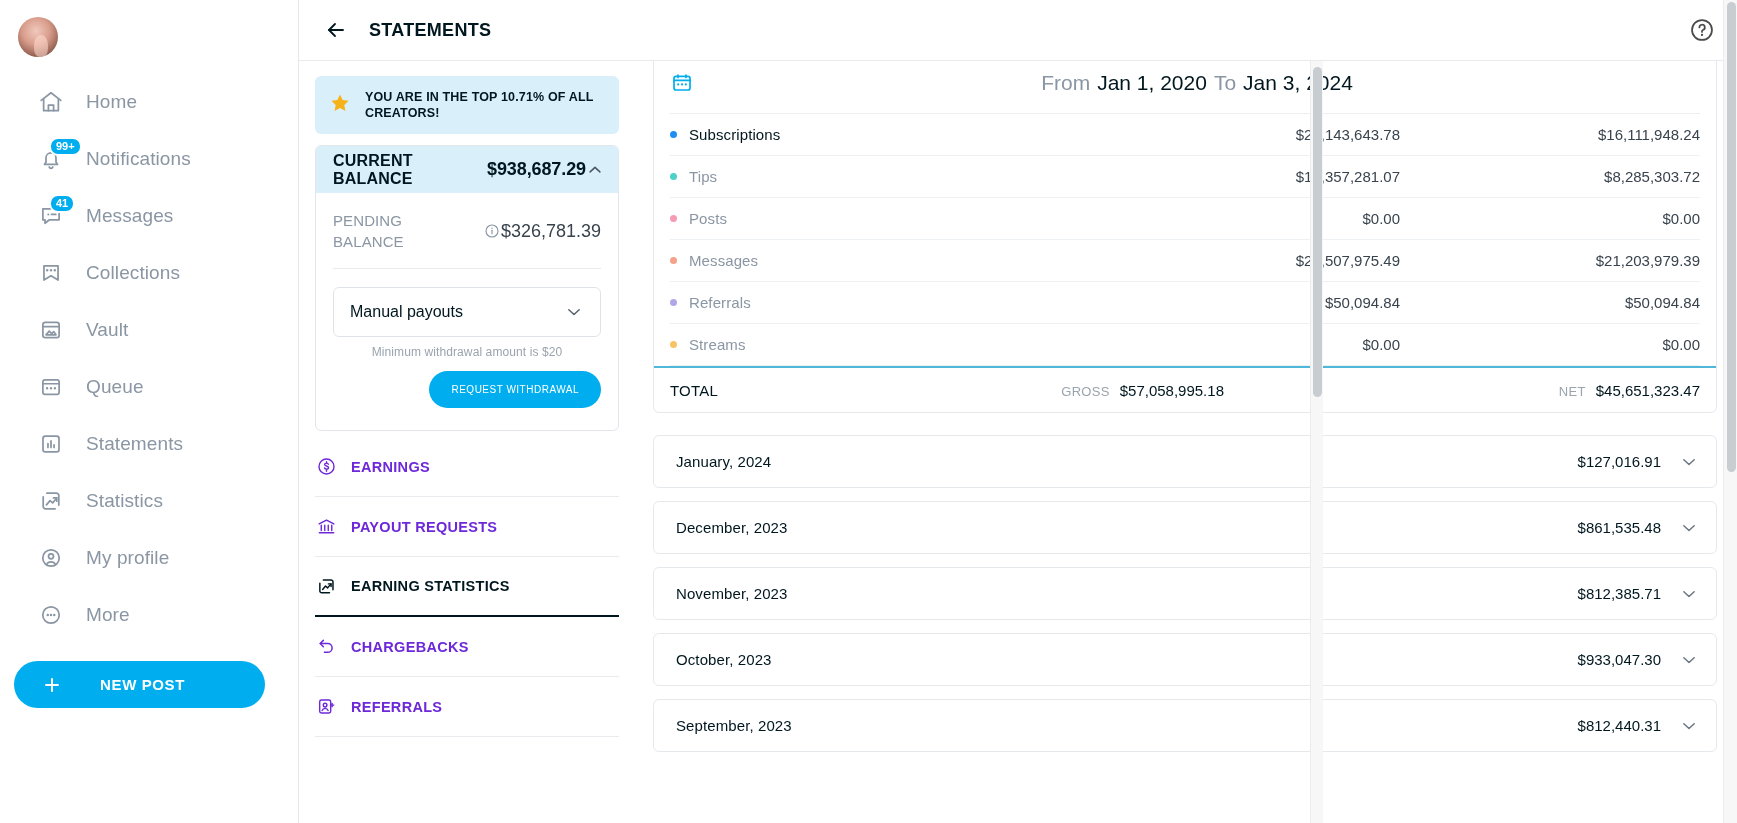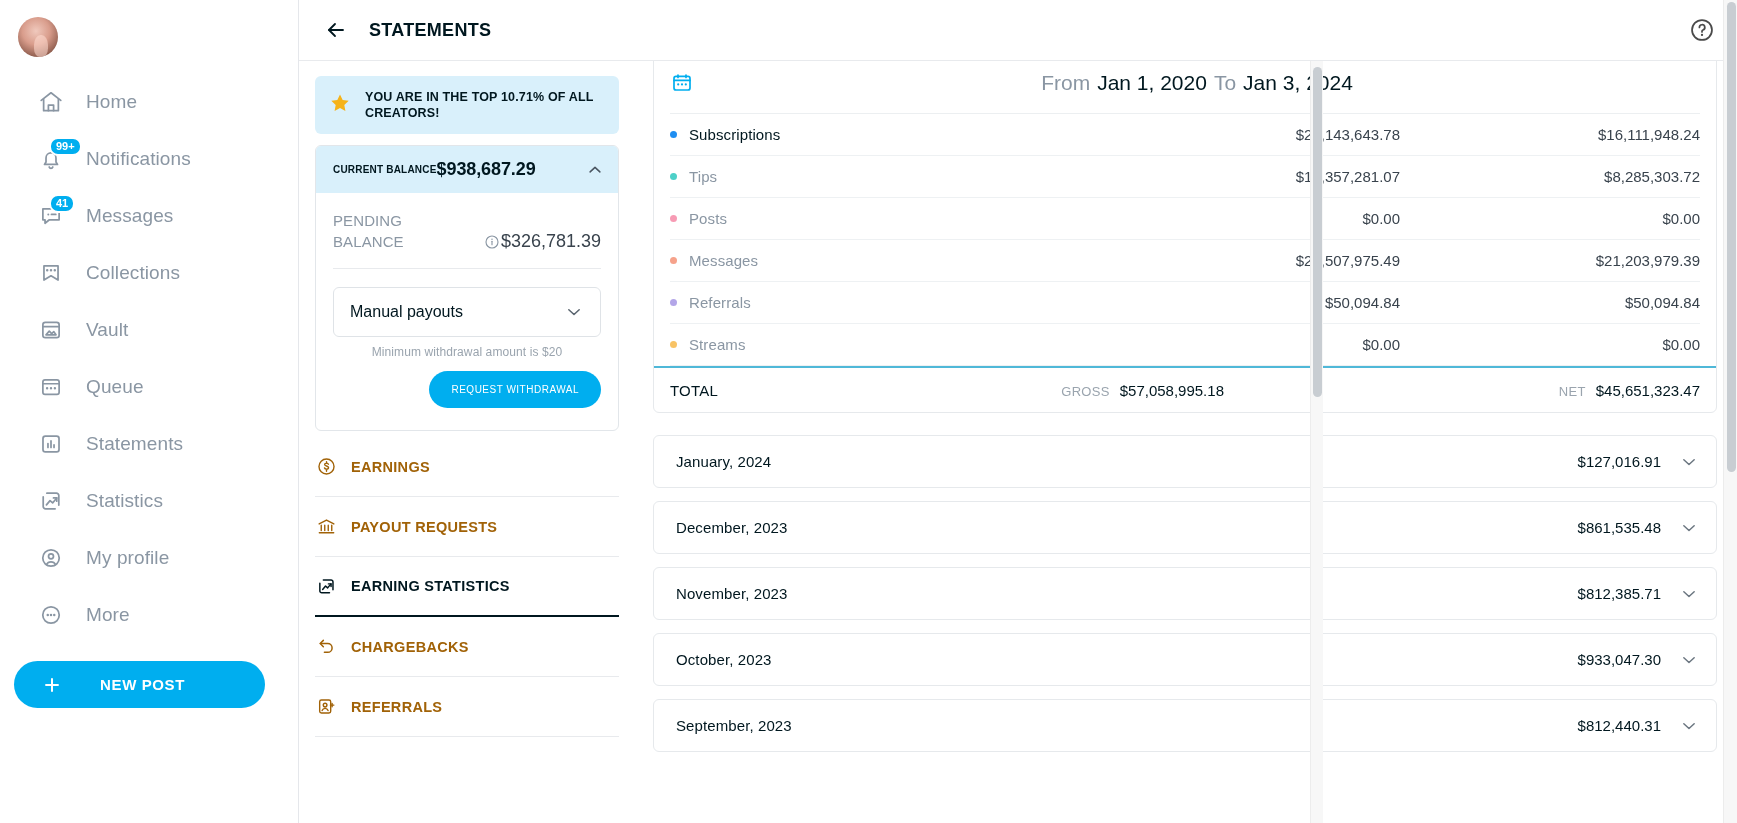--- a/index.html
+++ b/index.html
@@ -101,25 +101,25 @@
   .balance-card {
     margin-top: 11px;
     border: 1px solid #e2e6ea; border-radius: 6px;
     overflow: hidden; background:#fff;
   }
   .balance-head {
     background: #d9f0fb; height: 47px;
     display: flex; align-items: center;
     padding: 0 14px 0 17px; cursor: pointer;
   }
-  .balance-head-label { font-size: 10px; font-weight: bold; letter-spacing: .2px; }
+  .balance-head-label { font-size: 16px; font-weight: bold; letter-spacing: .2px; }
   .balance-head-value { font-size: 18px; font-weight: bold; letter-spacing: -.1px; }
   .chev-up { margin-left: auto; color:#4a5560; width:18px; height:18px; }
   .balance-body { padding: 17px 17px 0 17px; }
-  .pending-row { display: flex; align-items: flex-end; }
+  .pending-row { display: flex; align-items: center; }
   .pending-label {
     font-size: 15px; color: #8a96a3; line-height: 21px;
     max-width: 110px; letter-spacing: .1px;
   }
   .pending-value {
     margin-left: auto; display: flex; align-items: center;
     font-size: 18px; color: #39434d;
   }
   .info-ico { margin-right: 1px; color: #8a96a3; display:flex; }
   .divider { height: 1px; background: #e8eaed; margin: 16px 0 0 0; }
@@ -137,21 +137,21 @@
     background: #00aeef; color: #fff; border: none;
     height: 37px; padding: 0 22px; border-radius: 19px;
     font-size: 10px; font-weight: normal; letter-spacing: .5px;
     cursor: pointer; font-family: inherit;
   }
 
   .tabs { margin-top: 6px; }
   .tab {
     display: flex; align-items: center; gap: 14px;
     height: 60px; border-bottom: 1px solid #e8eaed;
-    cursor: pointer; color: #a16207;
+    cursor: pointer; color: #6d28d9;
     font-size: 14.5px; font-weight: bold; letter-spacing: .3px;
     position: relative;
   }
   .tab .t-ico { width: 22px; height:22px; display:flex; align-items:center; justify-content:center;}
   .tab.active { color: #00171f; border-bottom: 2px solid #00171f; }
   .tab.active .t-ico { color: #00171f; }
 
   
   .rightcol { flex: 1; padding: 15px 20px 0 18px; overflow: hidden; position: relative; }
   .summary-card {

